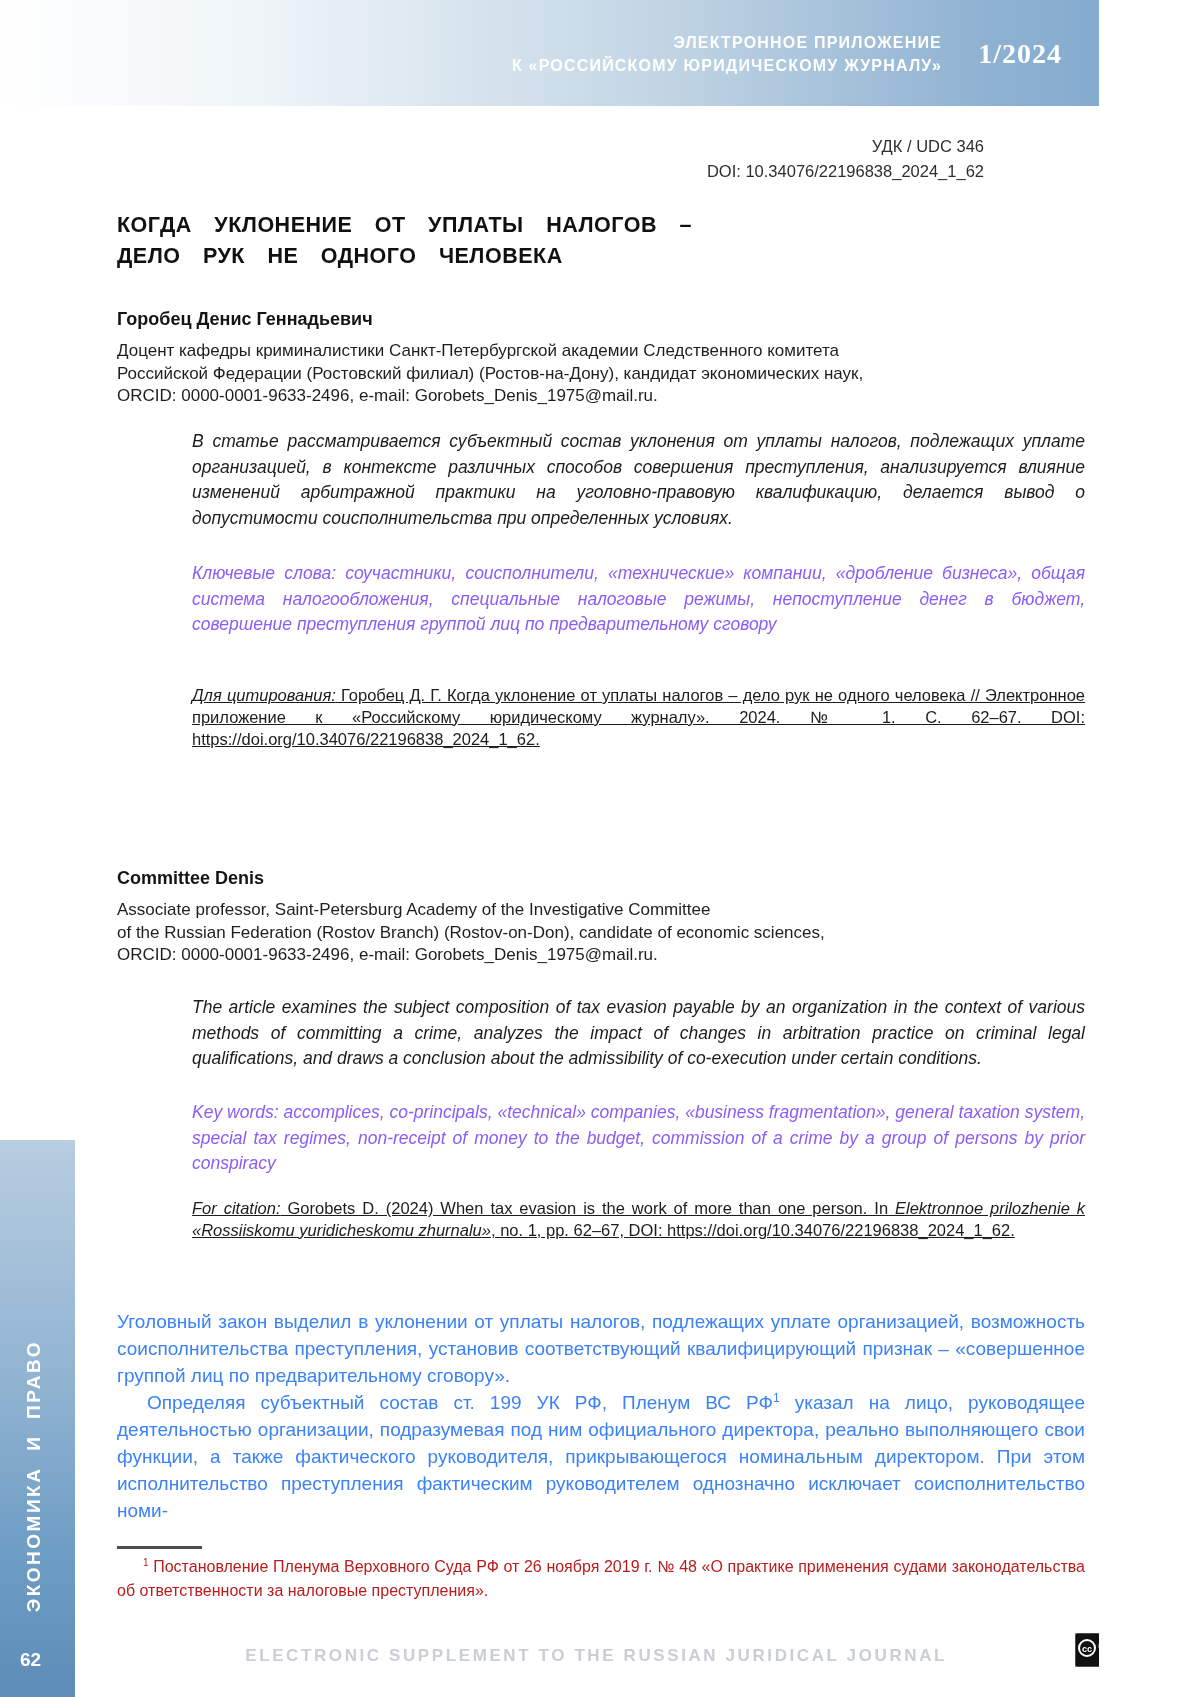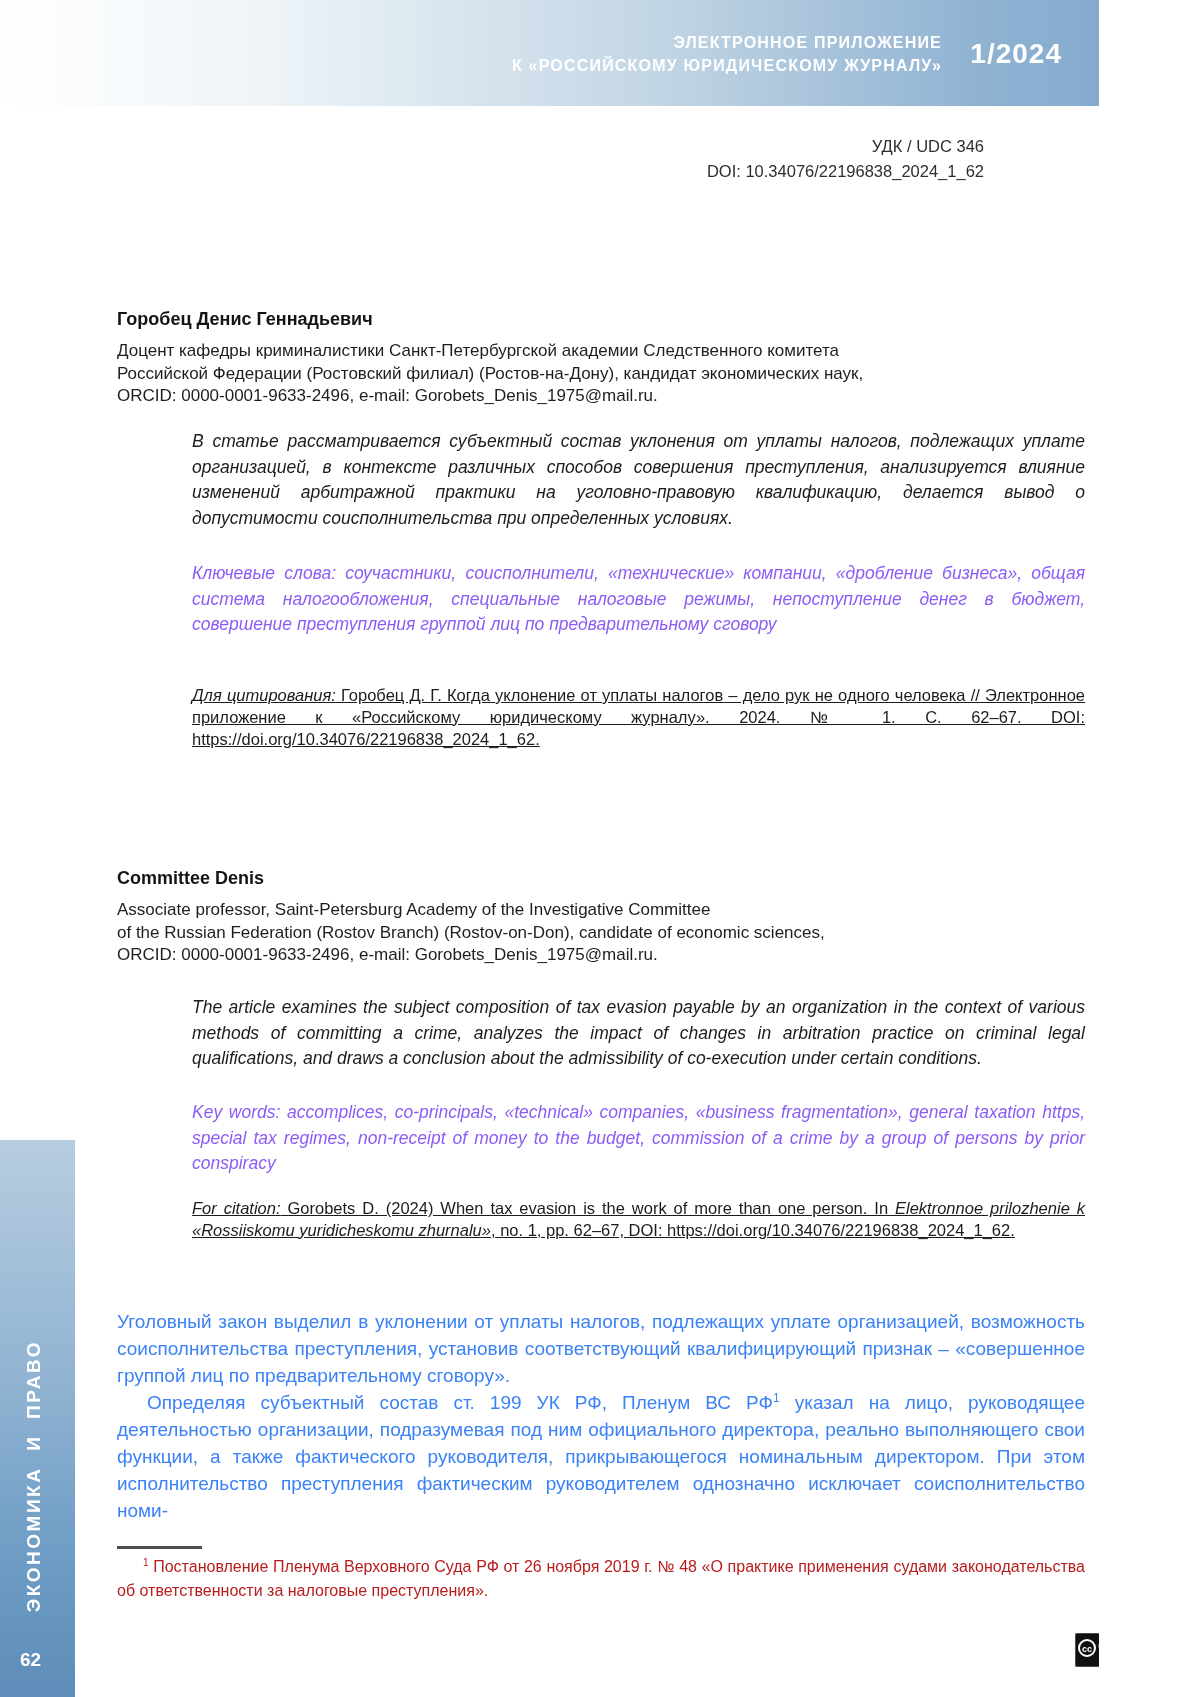--- a/index.html
+++ b/index.html
@@ -11,21 +11,21 @@
   .header-band{
     position:absolute;top:0;left:0;width:1200px;height:106px;
     background:linear-gradient(90deg,#ffffff 0%,#eef4f8 22%,#c2d5e4 55%,#8fb2d2 82%,#7ba5cb 100%);
   }
   .journal-title{
     position:absolute;top:31px;right:258px;text-align:right;color:#ffffff;
     font-size:16px;font-weight:700;letter-spacing:1.2px;line-height:23px;white-space:pre-line;
   }
   .issue-number{
     position:absolute;top:38px;right:138px;color:#ffffff;
-    font-size:28px;font-weight:700;letter-spacing:1px;
+    font-size:28px;font-weight:700;letter-spacing:1px;font-family:Liberation Serif, serif;
   }
   
   .meta{position:absolute;top:134px;right:115px;text-align:right;font-size:16.5px;line-height:25px;color:#2e2e2e;}
   
   .title-ru{
     position:absolute;top:210px;left:117px;width:900px;
     font-size:21.5px;font-weight:700;letter-spacing:.5px;word-spacing:16px;
     line-height:31px;color:#101010;white-space:pre-line;
   }
   .title-en{
@@ -87,51 +87,54 @@
     <div class="journal-title">ЭЛЕКТРОННОЕ ПРИЛОЖЕНИЕ
 К «РОССИЙСКОМУ ЮРИДИЧЕСКОМУ ЖУРНАЛУ»</div>
     <div class="issue-number">1/2024</div>
   </div>
 
   <div class="meta">
     <div>УДК / UDC 346</div>
     <div>DOI: 10.34076/22196838_2024_1_62</div>
   </div>
 
+  <h1 class="title-ru" style="margin:0;">КОГДА УКЛОНЕНИЕ ОТ УПЛАТЫ НАЛОГОВ –
+ДЕЛО РУК НЕ ОДНОГО ЧЕЛОВЕКА</h1>
   <div class="author-name name-ru">Горобец Денис Геннадьевич</div>
   <div class="affiliation affil-ru">Доцент кафедры криминалистики Санкт-Петербургской академии Следственного комитета
 Российской Федерации (Ростовский филиал) (Ростов-на-Дону), кандидат экономических наук,
 ORCID: 0000-0001-9633-2496, e-mail: Gorobets_Denis_1975@mail.ru.</div>
 
   <div class="indent abstract abstract-ru">В статье рассматривается субъектный состав уклонения от уплаты налогов, подлежащих уплате организацией, в контексте различных способов совершения преступления, анализируется влияние изменений арбитражной практики на уголовно-правовую квалификацию, делается вывод о допустимости соисполнительства при определенных условиях.</div>
   <div class="indent keywords keywords-ru">Ключевые слова: соучастники, соисполнители, «технические» компании, «дробление бизнеса», общая система налогообложения, специальные налоговые режимы, непоступление денег в бюджет, совершение преступления группой лиц по предварительному сговору</div>
   <div class="indent citation citation-ru"><em>Для цитирования:</em><span> Горобец Д. Г. Когда уклонение от уплаты налогов – дело рук не одного человека // Электронное приложение к «Российскому юридическому журналу». 2024. № 1. С. 62–67. DOI: https://doi.org/10.34076/22196838_2024_1_62.</span></div>
 
   <div class="author-name name-en">Committee Denis</div>
   <div class="affiliation affil-en">Associate professor, Saint-Petersburg Academy of the Investigative Committee
 of the Russian Federation (Rostov Branch) (Rostov-on-Don), candidate of economic sciences,
 ORCID: 0000-0001-9633-2496, e-mail: Gorobets_Denis_1975@mail.ru.</div>
 
   <div class="indent abstract abstract-en">The article examines the subject composition of tax evasion payable by an organization in the context of various methods of committing a crime, analyzes the impact of changes in arbitration practice on criminal legal qualifications, and draws a conclusion about the admissibility of co-execution under certain conditions.</div>
-  <div class="indent keywords keywords-en">Key words: accomplices, co-principals, «technical» companies, «business fragmentation», general taxation https, special tax regimes, non-receipt of money to the budget, commission of a crime by a group of persons by prior conspiracy</div>
+  <div class="indent keywords keywords-en">Key words: accomplices, co-principals, «technical» companies, «business fragmentation», general taxation system, special tax regimes, non-receipt of money to the budget, commission of a crime by a group of persons by prior conspiracy</div>
   <div class="indent citation citation-en"><em>For citation:</em><span> Gorobets D. (2024) When tax evasion is the work of more than one person. In </span><em>Elektronnoe prilozhenie k «Rossiiskomu yuridicheskomu zhurnalu»</em><span>, no. 1, pp. 62–67, DOI: https://doi.org/10.34076/22196838_2024_1_62.</span></div>
 
   <div class="body-text">
     <p>Уголовный закон выделил в уклонении от уплаты налогов, подлежащих уплате организацией, возможность соисполнительства преступления, установив соответствующий квалифицирующий признак – «совершенное группой лиц по предварительному сговору».</p>
     <p class="indented"><span>Определяя субъектный состав ст. 199 УК РФ, Пленум ВС РФ</span><sup>1</sup><span> указал на лицо, руководящее деятельностью организации, подразумевая под ним официального директора, реально выполняющего свои функции, а также фактического руководителя, прикрывающегося номинальным директором. При этом исполнительство преступления фактическим руководителем однозначно исключает соисполнительство номи-</span></p>
   </div>
 
   <div class="footnote-separator"></div>
   <div class="footnote"><sup>1</sup><span> Постановление Пленума Верховного Суда РФ от 26 ноября 2019 г. № 48 «О практике применения судами законодательства об ответственности за налоговые преступления».</span></div>
 
   <div class="sidebar">
     <div class="section-label">ЭКОНОМИКА И ПРАВО</div>
     <div class="page-number">62</div>
   </div>
 
+  <div class="footer-journal-name">ELECTRONIC SUPPLEMENT TO THE RUSSIAN JURIDICAL JOURNAL</div>
 
   <svg class="cc-badge" viewBox="0 0 84 34" xmlns="http://www.w3.org/2000/svg">
     <rect x="0" y="0" width="84" height="34" rx="2" fill="#111111" stroke="#888888" stroke-width="1"></rect>
     <g>
       <circle cx="12" cy="15" r="8" fill="none" stroke="#ffffff" stroke-width="2"></circle>
       <text x="12" y="18.5" text-anchor="middle" font-family="Liberation Sans, sans-serif" font-size="9" font-weight="bold" fill="#ffffff">cc</text>
     </g>
     <g>
       <circle cx="31.5" cy="13" r="7" fill="none" stroke="#ffffff" stroke-width="1.8"></circle>
       <circle cx="31.5" cy="10.5" r="1.8" fill="#ffffff"></circle>

